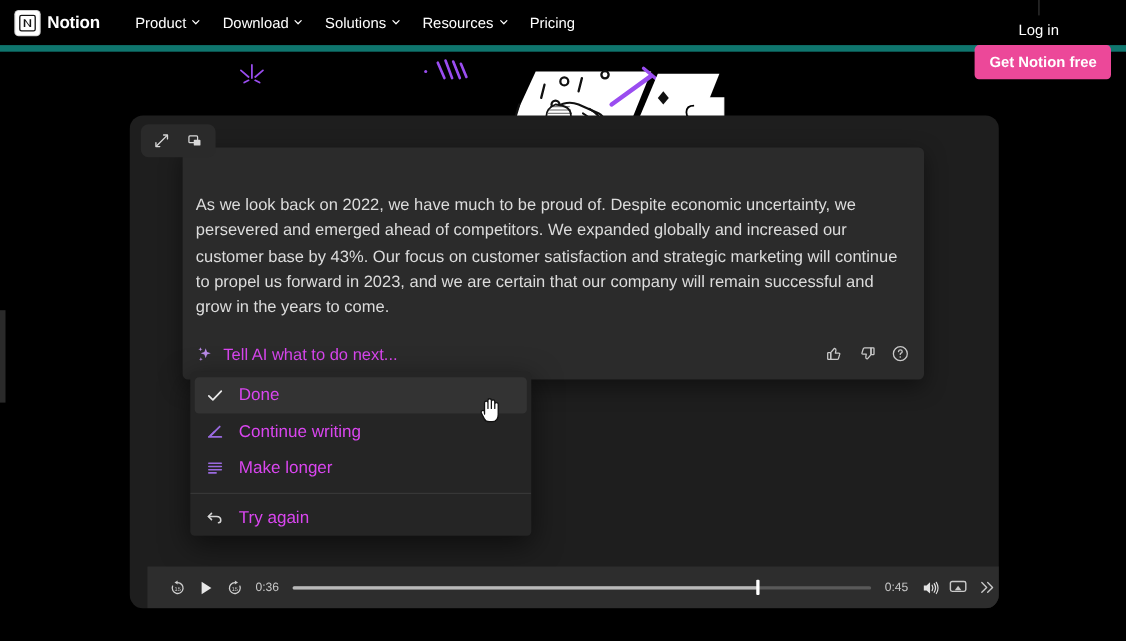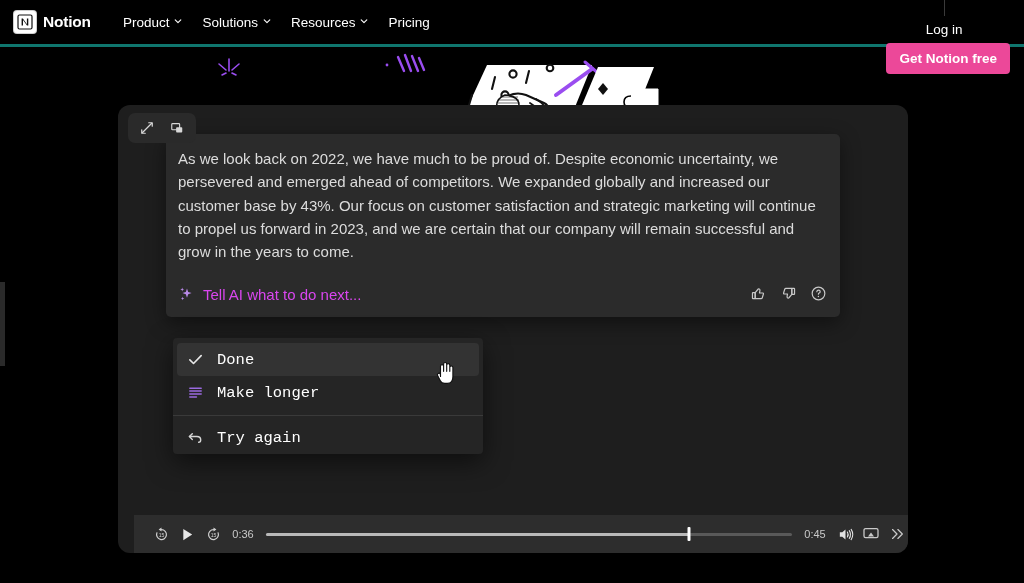--- a/index.html
+++ b/index.html
@@ -10,21 +10,21 @@
     font-family: "Liberation Sans", sans-serif;
     overflow: hidden;
   }
   #root { position: relative; width: 1024px; height: 583px; background: #000; }
 
   
   .navbar {
     position: absolute; top: 0; left: 0;
     width: 1024px; height: 47px;
     background: #000000;
-    border-bottom: 3px solid #0f766e;
+    border-bottom: 6px solid #0f766e;
     display: flex; align-items: center;
     padding: 0 14px 0 14px;
     z-index: 50;
   }
   .brand { display: flex; align-items: center; gap: 7px; margin-right: 22px; }
   .brand-mark {
     width: 22px; height: 22px;
     background: #ffffff; border-radius: 3px;
     position: relative; display: flex; align-items: center; justify-content: center;
     box-shadow: 0 0 0 1px #cfcfcf;
@@ -99,20 +99,21 @@
     background: #2b2b2b;
     border-radius: 5px;
     box-shadow: 0 6px 20px rgba(0,0,0,0.45);
     z-index: 4;
   }
   .ai-text {
     color: #dcdcdc;
     font-size: 15px; line-height: 23.3px;
     padding: 13px 12px 12px 12px;
     font-weight: 400;
+    margin-top: 28px;
   }
   .ai-prompt-row {
     display: flex; align-items: center;
     padding: 10px 12px 14px 12px;
     gap: 9px;
   }
   .sparkle { width: 16px; height: 16px; flex: none; }
   .sparkle svg { display: block; }
   .ai-prompt-text {
     color: #d946ef; font-size: 15px; flex: 1;
@@ -137,21 +138,21 @@
     gap: 12px;
     height: 33px;
     margin: 0 4px;
     padding: 0 8px;
     border-radius: 4px;
     cursor: pointer;
   }
   .menu-item.active { background: #333333; }
   .mi-icon { width: 20px; height: 20px; display:flex; align-items:center; justify-content:center; flex: none; }
   .mi-icon svg { display: block; }
-  .mi-label { color: #ffffff; font-size: 15.5px; font-family: Liberation Mono, monospace; }
+  .mi-label { color: #d946ef; font-size: 15.5px; }
   .menu-sep { height: 1px; background: #3a3a3a; margin: 6px 0 5px 0; }
 
   
   .cursor {
     position: absolute; left: 316px; top: 255px;
     width: 26px; height: 30px; z-index: 9;
     pointer-events: none;
   }
   .cursor svg { display: block; }
 
@@ -201,20 +202,28 @@
           <rect x="1" y="1" width="14" height="14" rx="1.5" fill="#fff" stroke="#111" stroke-width="1.2"></rect>
           <path d="M4.6 11.6V4.6h1.3l4 5.6V4.6h1.4v7h-1.3l-4-5.6v5.6z" fill="#111"></path>
         </svg>
       </span>
       <span class="brand-name">Notion</span>
     </div>
 
     <div class="nav-links">
       <div class="nav-link">
         <span>Product</span>
+        <span class="chev">
+          <svg width="8" height="8" viewBox="0 0 10 10">
+              <path d="M1.5 3.5 5 7 8.5 3.5" stroke="#fff" stroke-width="1.4" fill="none" stroke-linecap="round" stroke-linejoin="round"></path>
+            </svg>
+        </span>
+      </div>
+      <div class="nav-link">
+        <span>Download</span>
         <span class="chev">
           <svg width="8" height="8" viewBox="0 0 10 10">
               <path d="M1.5 3.5 5 7 8.5 3.5" stroke="#fff" stroke-width="1.4" fill="none" stroke-linecap="round" stroke-linejoin="round"></path>
             </svg>
         </span>
       </div>
       <div class="nav-link">
         <span>Solutions</span>
         <span class="chev">
           <svg width="8" height="8" viewBox="0 0 10 10">
@@ -366,20 +375,30 @@
 
       <div class="menu-item active">
         <span class="mi-icon">
           <svg width="17" height="17" viewBox="0 0 18 18">
               <path d="M3 9.4 L6.9 13.2 15 4.9" fill="none" stroke="#e8e8e8" stroke-width="1.7" stroke-linecap="round" stroke-linejoin="round"></path>
             </svg>
         </span>
         <span class="mi-label">Done</span>
       </div>
 
+      <div class="menu-item">
+        <span class="mi-icon">
+          <svg width="17" height="17" viewBox="0 0 18 18">
+            <path d="M3 14 H15" stroke="#9a6ae0" stroke-width="1.7" stroke-linecap="round"></path>
+            <path d="M13.5 4 L4.2 13.3" stroke="#9a6ae0" stroke-width="1.7" stroke-linecap="round"></path>
+            <path d="M4.2 13.3 L8.6 8.9" stroke="#9a6ae0" stroke-width="1.7" stroke-linecap="round"></path>
+          </svg>
+        </span>
+        <span class="mi-label">Continue writing</span>
+      </div>
 
       <div class="menu-item">
         <span class="mi-icon">
           <svg width="17" height="17" viewBox="0 0 18 18">
             <g stroke="#9a6ae0" stroke-width="1.6" stroke-linecap="round">
               <line x1="3" y1="4.4" x2="15" y2="4.4"></line>
               <line x1="3" y1="7.5" x2="15" y2="7.5"></line>
               <line x1="3" y1="10.6" x2="15" y2="10.6"></line>
               <line x1="3" y1="13.7" x2="10" y2="13.7"></line>
             </g>

